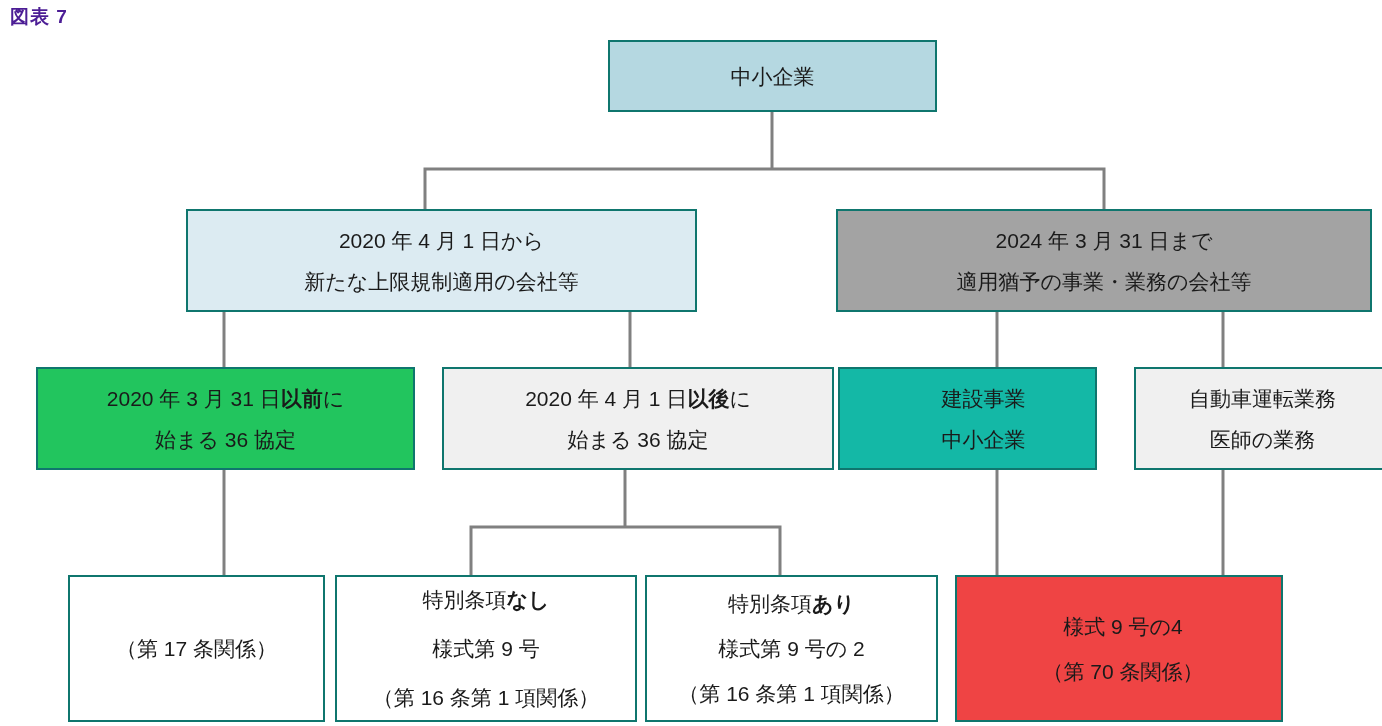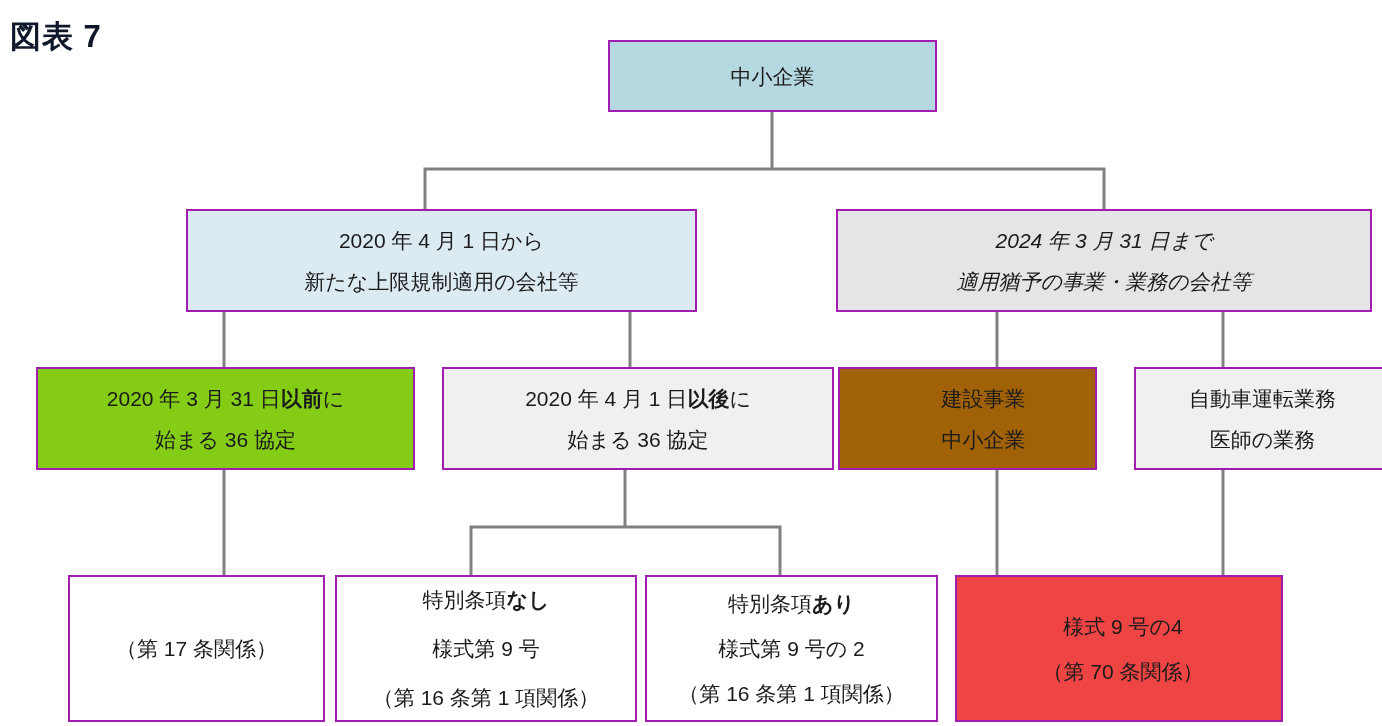--- a/index.html
+++ b/index.html
@@ -8,36 +8,35 @@
     position: relative;
     width: 1382px;
     height: 726px;
     background: #ffffff;
     overflow: hidden;
   }
   .fig-label {
     position: absolute;
     left: 10px;
     top: 4px;
-    font-size: 31px;
+    font-size: 19px;
     font-weight: 600;
     letter-spacing: 1px;
-    color: #0f172a;
-    margin-top: 12px;
+    color: #4c1d95;
   }
   .connectors {
     position: absolute;
     left: 0; top: 0;
     width: 1382px; height: 726px;
     z-index: 0;
   }
   .node {
     position: absolute;
     box-sizing: border-box;
-    border: 2px solid #a21caf;
+    border: 2px solid #0f766e;
     display: flex;
     flex-direction: column;
     align-items: center;
     justify-content: center;
     text-align: center;
     font-size: 21px;
     line-height: 41px;
     z-index: 1;
     background: #ffffff;
   }
@@ -86,36 +85,36 @@
 
   <div class="node n-root" style="background-color: rgb(181, 216, 225);">
     <div>中小企業</div>
   </div>
 
   <div class="node n-newrule" style="background-color: rgb(220, 235, 242); margin-left: 15px;">
     <div>2020 年 4 月 1 日から</div>
     <div>新たな上限規制適用の会社等</div>
   </div>
 
-  <div class="node n-grace" style="background-color: #e5e5e5; font-style: italic;">
+  <div class="node n-grace" style="background-color: #a3a3a3;">
     <div>2024 年 3 月 31 日まで</div>
     <div>適用猶予の事業・業務の会社等</div>
   </div>
 
-  <div class="node n-before" style="background-color: #84cc16;">
+  <div class="node n-before" style="background-color: #22c55e;">
     <div><span>2020 年 3 月 31 日</span><b>以前</b><span>に</span></div>
     <div>始まる 36 協定</div>
   </div>
 
   <div class="node n-after" style="background-color: rgb(240, 240, 240);">
     <div><span>2020 年 4 月 1 日</span><b>以後</b><span>に</span></div>
     <div>始まる 36 協定</div>
   </div>
 
-  <div class="node n-constr" style="background-color: #a16207; padding-left: 32px;">
+  <div class="node n-constr" style="background-color: #14b8a6; padding-left: 32px;">
     <div>建設事業</div>
     <div>中小企業</div>
   </div>
 
   <div class="node n-drive" style="background-color: rgb(240, 240, 240);">
     <div>自動車運転業務</div>
     <div>医師の業務</div>
   </div>
 
   <div class="node n-old9" style="background-color: rgb(255, 255, 255);">

